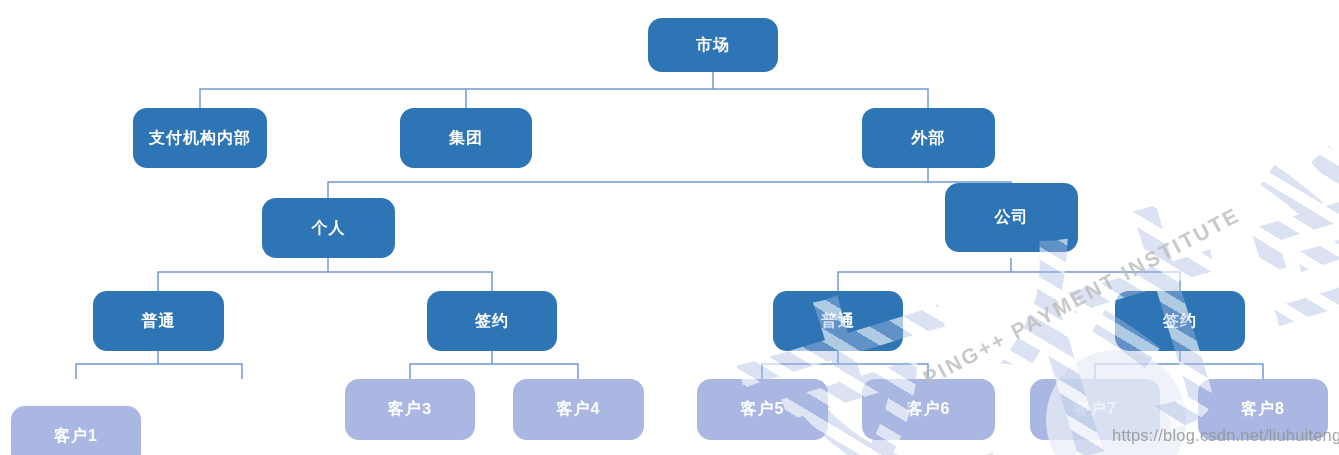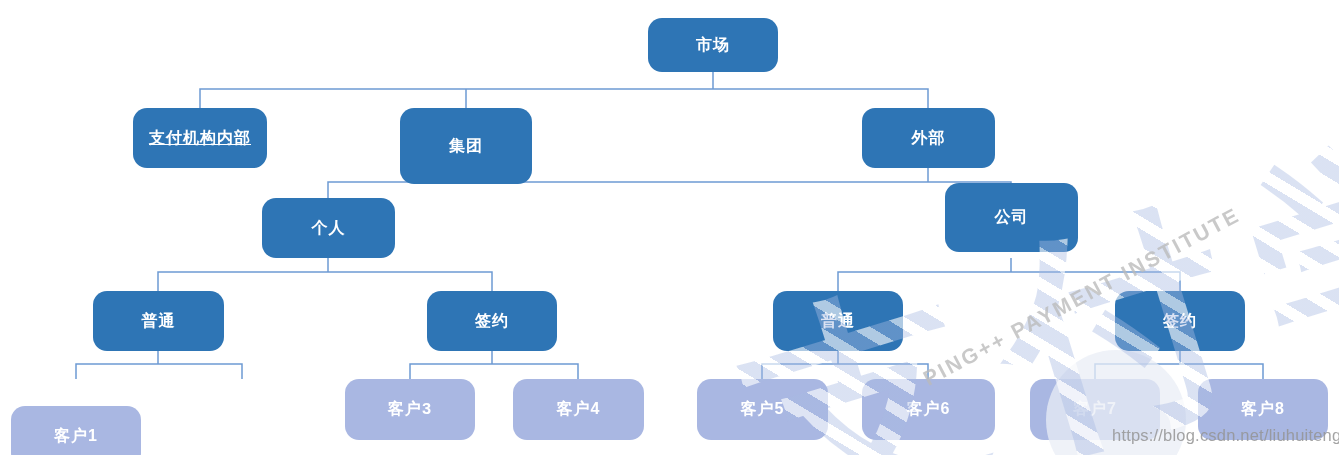--- a/index.html
+++ b/index.html
@@ -60,22 +60,22 @@
       <path d="M492 351 V364 M410 379 V364 H578 V379"></path>
 
       <path d="M838 351 V364 M762 379 V364 H928 V379"></path>
 
       <path d="M1180 351 V364 M1095 379 V364 H1263 V379"></path>
     </g>
   </svg>
 
   <div class="node dark" style="left:648px;top:18px;width:130px;height:54px;">市场</div>
 
-  <div class="node dark" style="left:133px;top:108px;width:134px;height:60px;text-decoration:underline;">支付机构内部</div>
-  <div class="node dark" style="left:400px;top:108px;width:132px;height:76px;">集团</div>
+  <div class="node dark" style="left:133px;top:108px;width:134px;height:60px;">支付机构内部</div>
+  <div class="node dark" style="left:400px;top:108px;width:132px;height:60px;">集团</div>
   <div class="node dark" style="left:862px;top:108px;width:133px;height:60px;border-radius:13px;">外部</div>
 
   <div class="node dark" style="left:262px;top:198px;width:133px;height:60px;">个人</div>
   <div class="node dark" style="left:945px;top:183px;width:133px;height:69px;">公司</div>
 
   <div class="node dark" style="left:93px;top:291px;width:131px;height:60px;">普通</div>
   <div class="node dark" style="left:427px;top:291px;width:130px;height:60px;">签约</div>
   <div class="node dark" style="left:773px;top:291px;width:130px;height:60px;">普通</div>
   <div class="node dark" style="left:1115px;top:291px;width:130px;height:60px;">签约</div>
 

